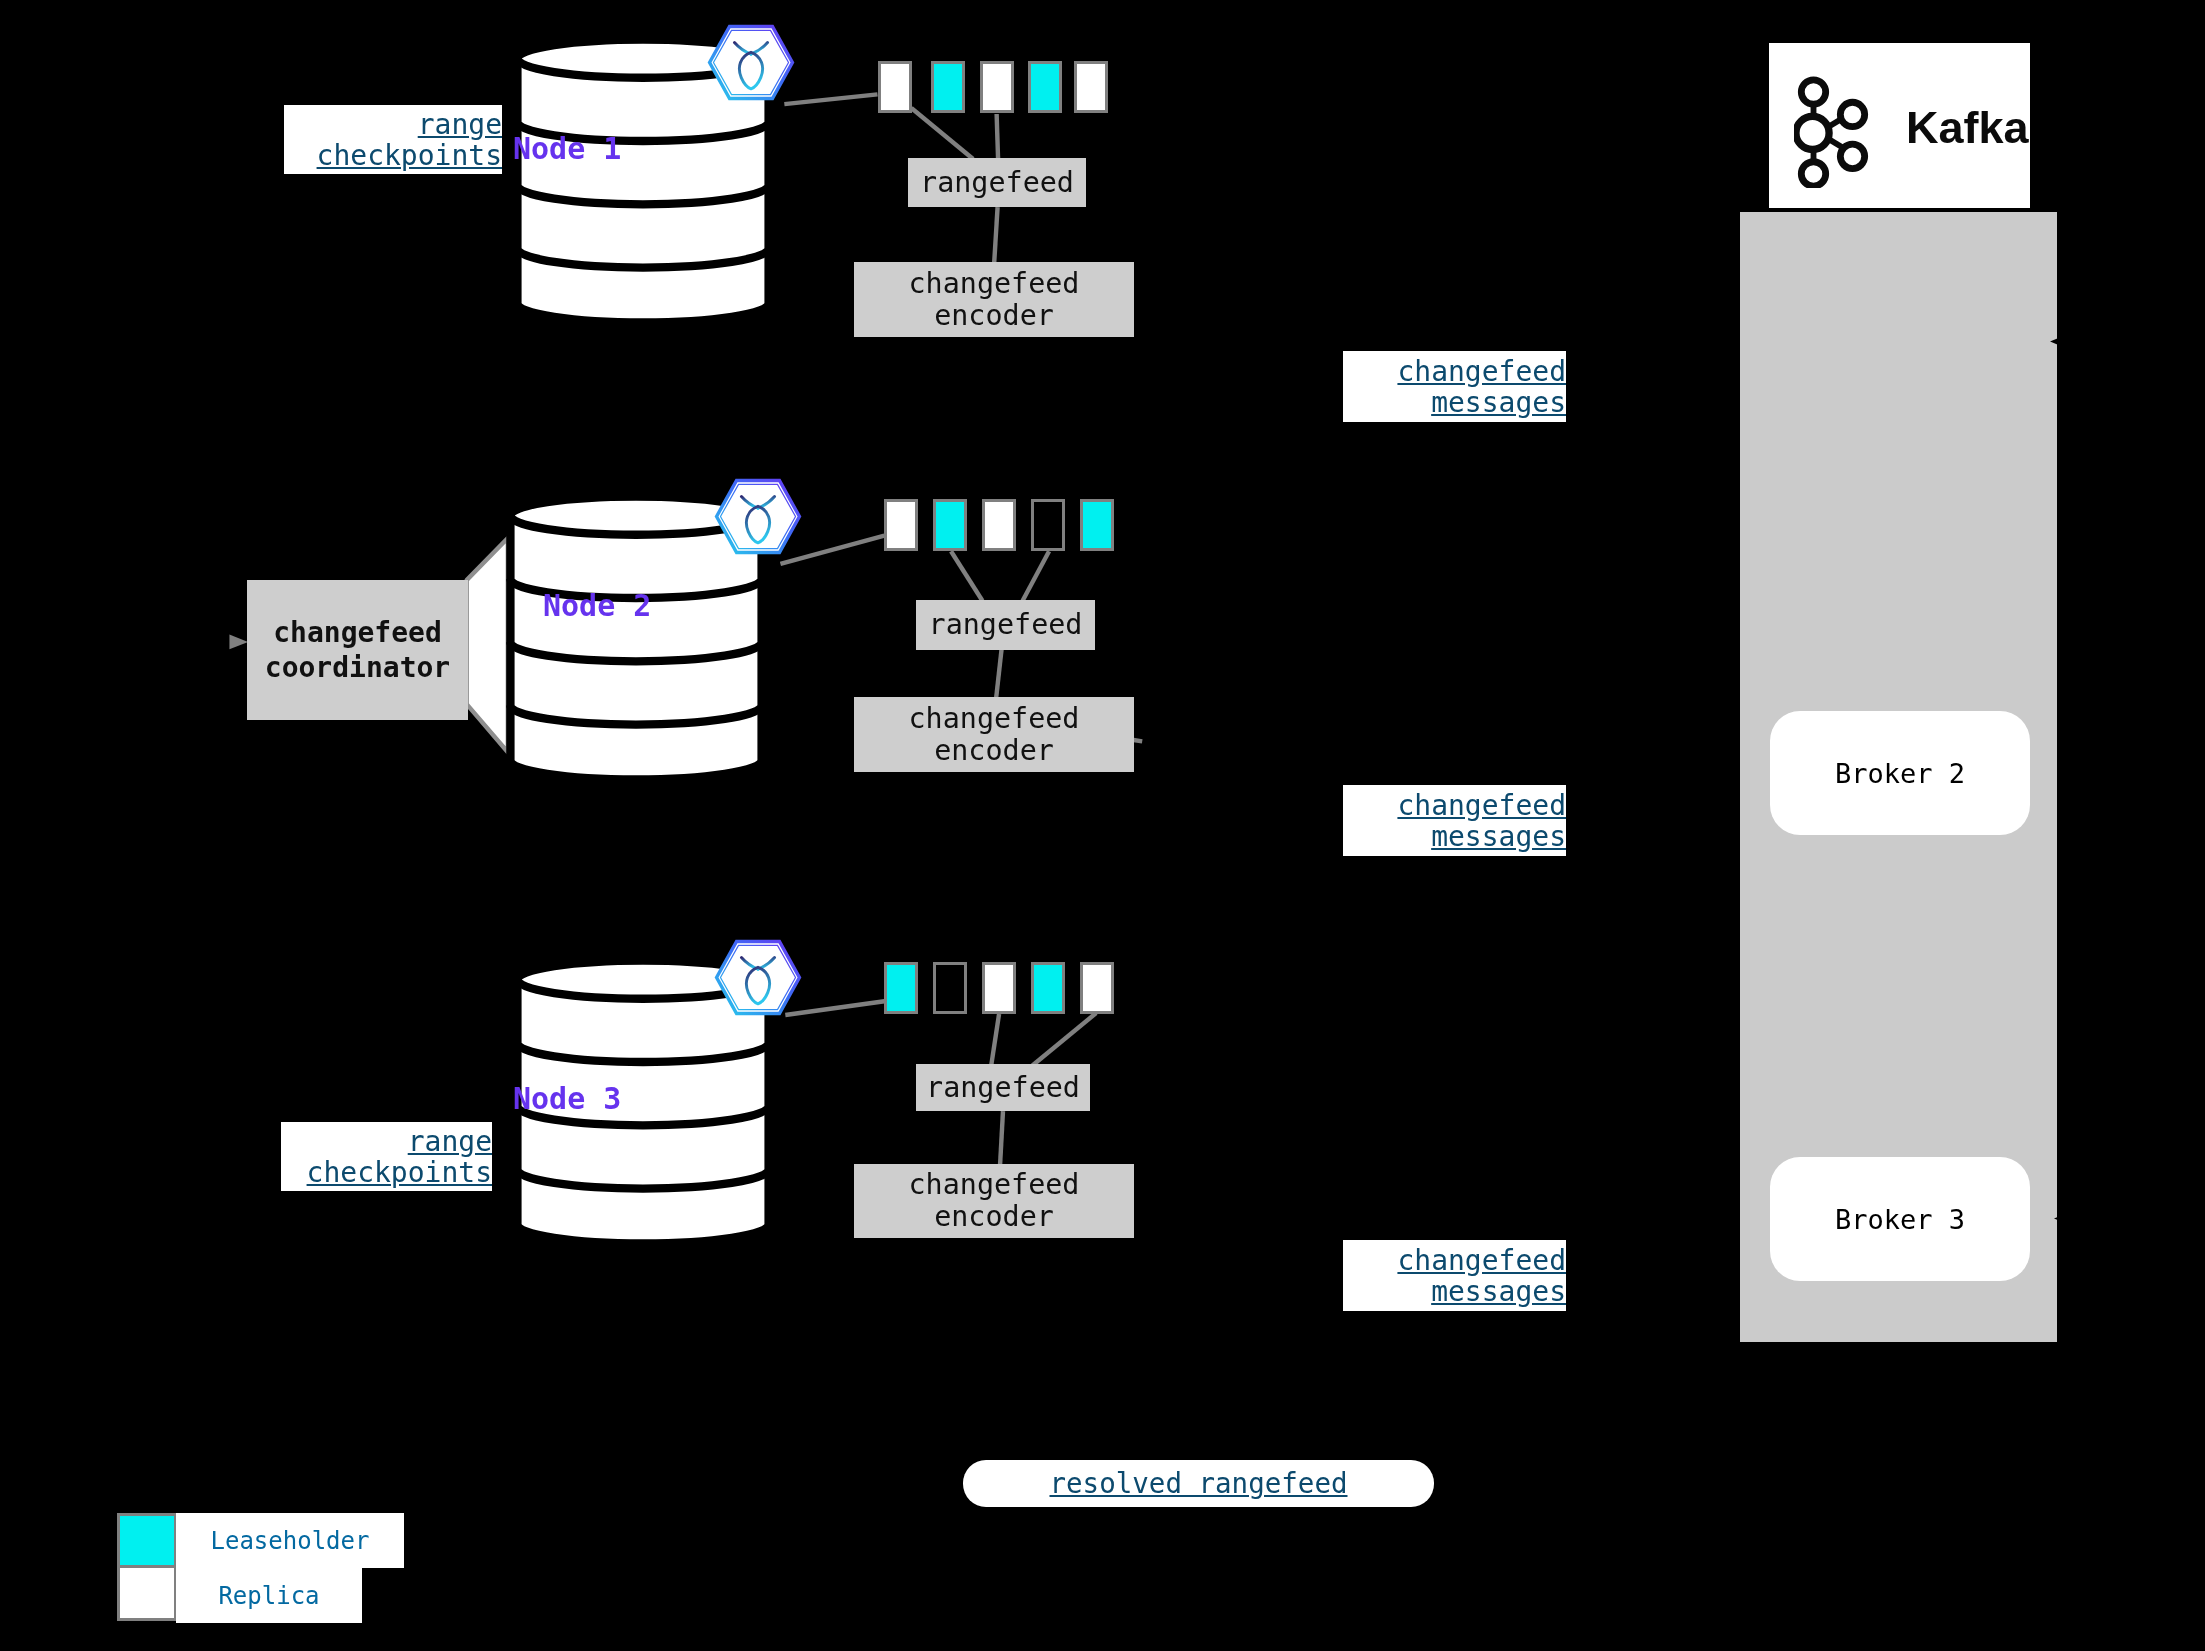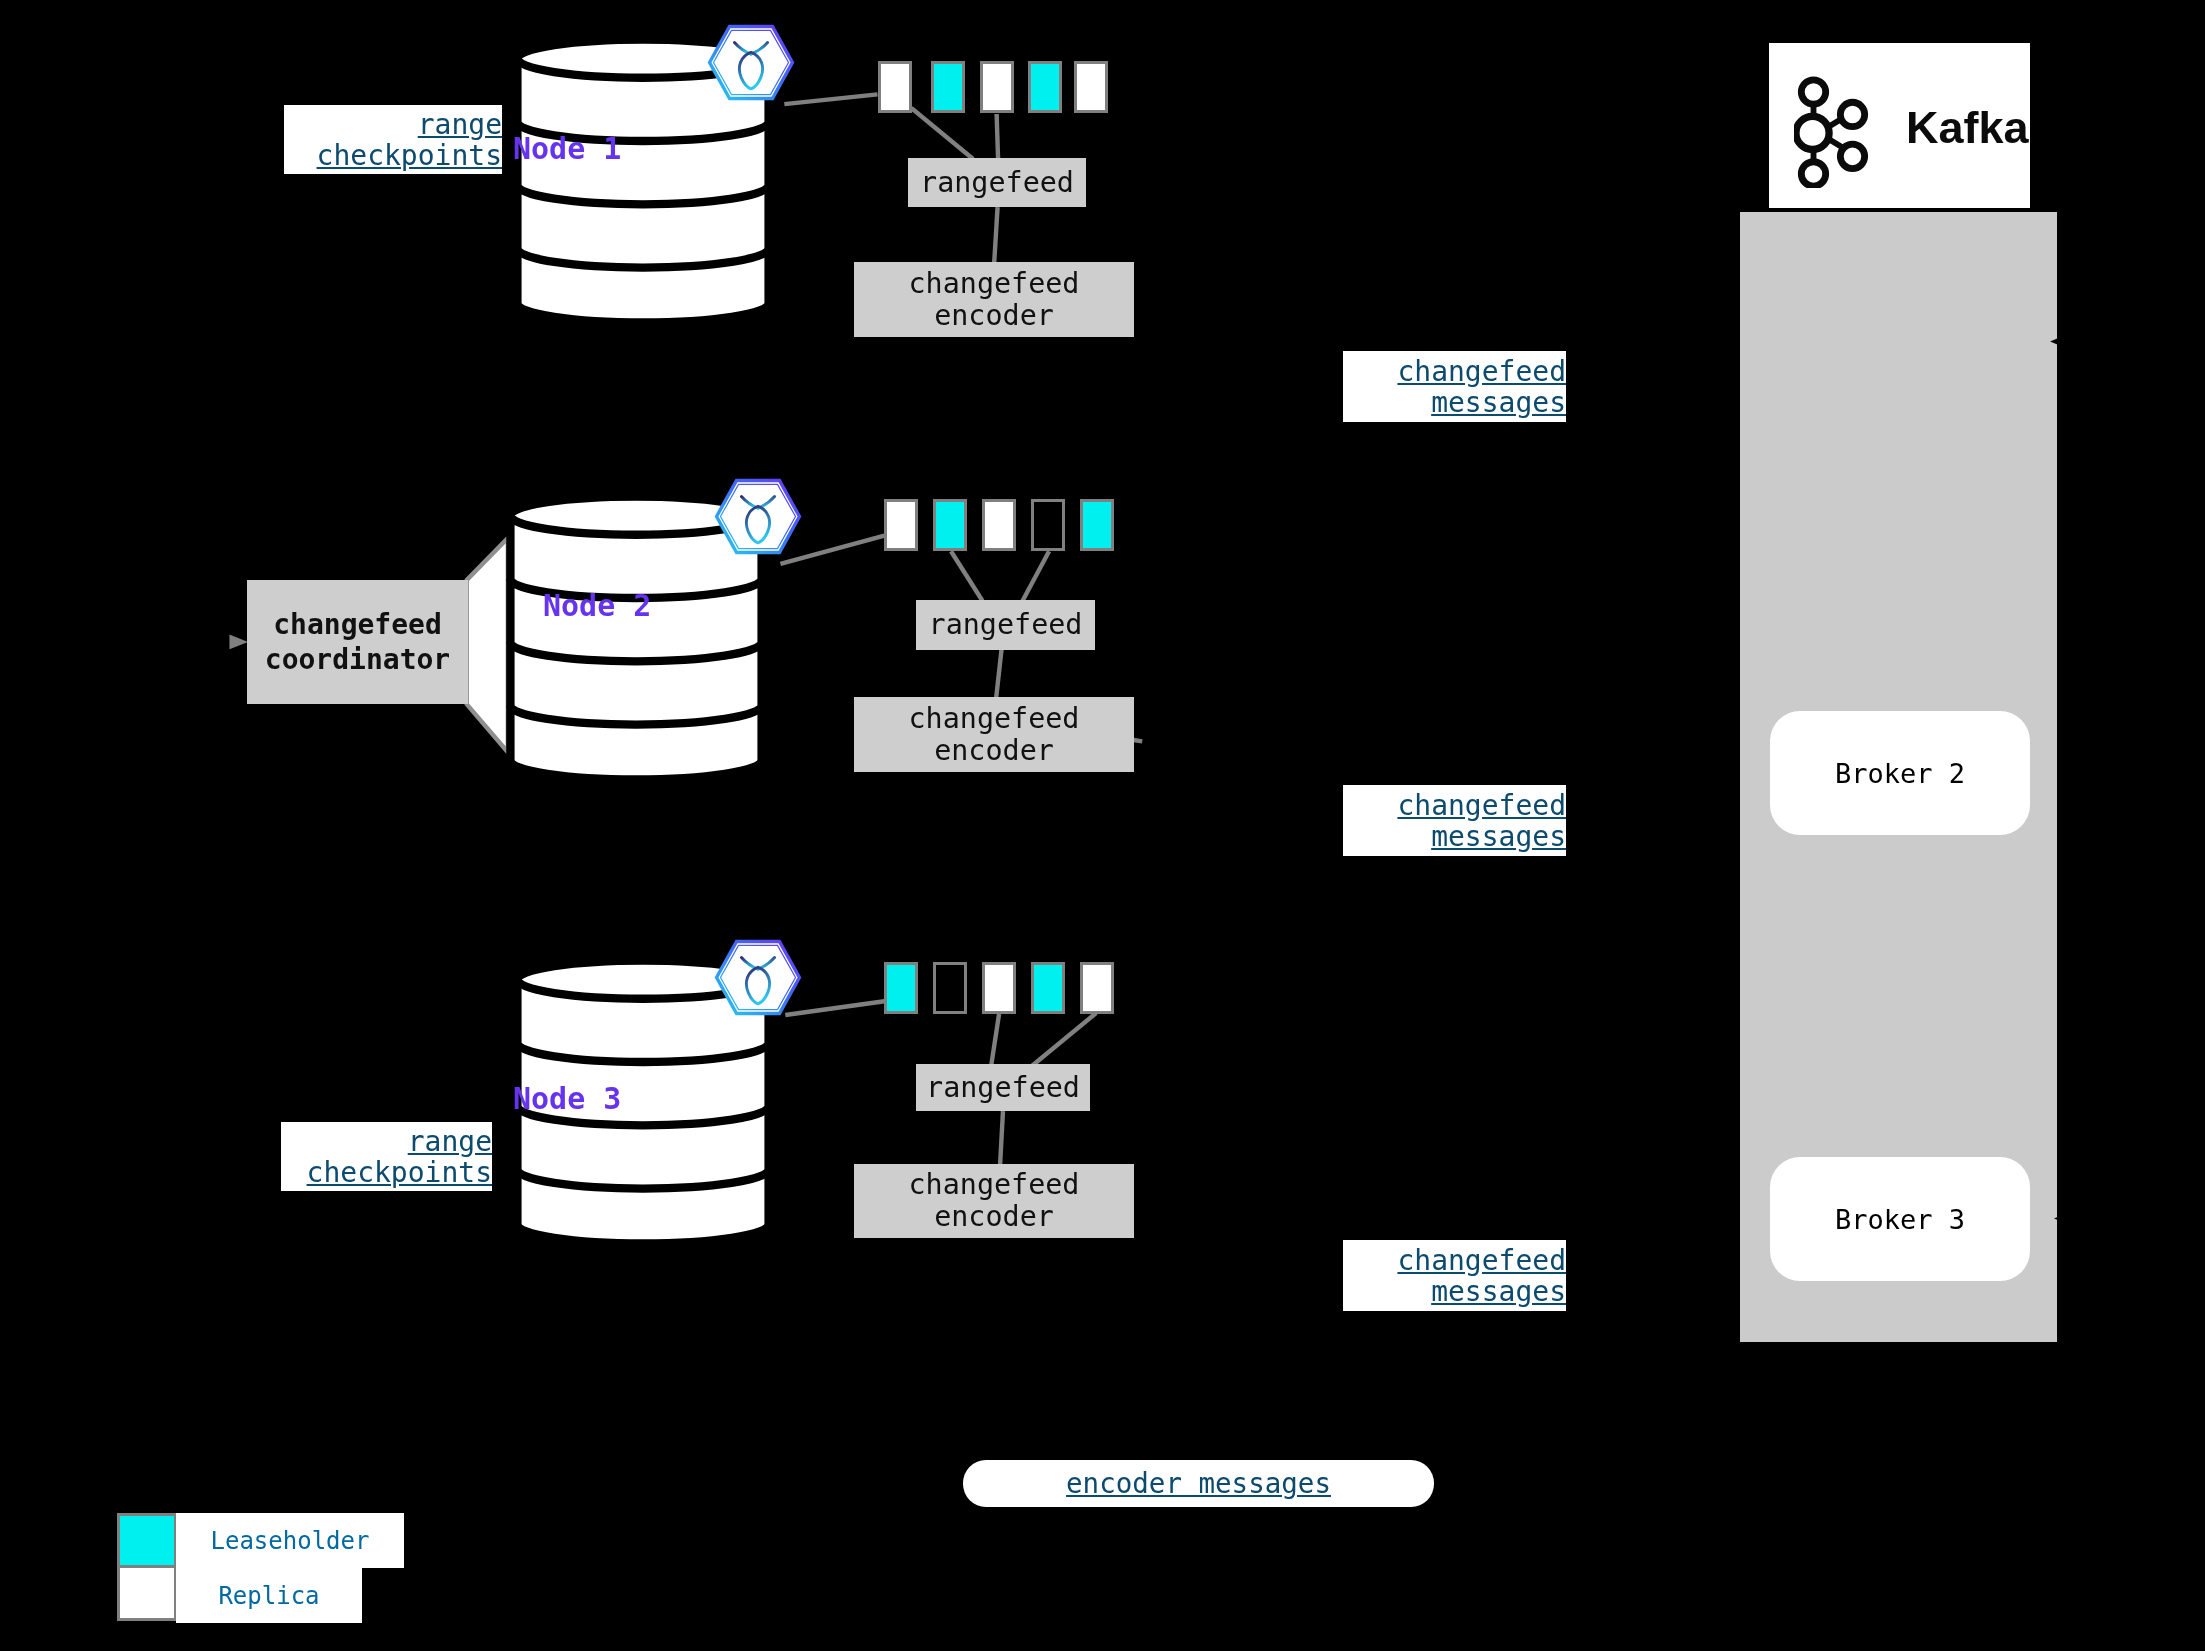--- a/index.html
+++ b/index.html
@@ -182,30 +182,30 @@
 
   <div class="graybox" style="left:908px;top:158px;width:178px;height:49px;">rangefeed</div>
   <div class="graybox" style="left:854px;top:262px;width:280px;height:75px;">changefeed encoder</div>
 
   <div class="graybox" style="left:916px;top:600px;width:179px;height:50px;">rangefeed</div>
   <div class="graybox" style="left:854px;top:697px;width:280px;height:75px;">changefeed encoder</div>
 
   <div class="graybox" style="left:916px;top:1064px;width:174px;height:47px;">rangefeed</div>
   <div class="graybox" style="left:854px;top:1164px;width:280px;height:74px;">changefeed encoder</div>
 
-  <div class="graybox coordinator" style="left:247px;top:580px;width:221px;height:124px;">changefeed coordinator</div>
+  <div class="graybox coordinator" style="left:247px;top:580px;width:221px;height:140px;">changefeed coordinator</div>
 
   <div class="whitebox" style="left:284px;top:105px;width:218px;height:69px;">range checkpoints</div>
   <div class="whitebox" style="left:281px;top:1122px;width:211px;height:69px;">range checkpoints</div>
 
   <div class="whitebox" style="left:1343px;top:351px;width:223px;height:71px;">changefeed messages</div>
   <div class="whitebox" style="left:1343px;top:785px;width:223px;height:71px;">changefeed messages</div>
   <div class="whitebox" style="left:1343px;top:1240px;width:223px;height:71px;">changefeed messages</div>
 
-  <div class="whitebox pill" style="left:963px;top:1460px;width:471px;height:47px;">encoder messages</div>
+  <div class="whitebox pill" style="left:963px;top:1460px;width:471px;height:47px;">resolved rangefeed</div>
 
   <div class="legend-swatch" style="left:117px;top:1513px;background:#00F0F0;"></div>
   <div class="legend-swatch" style="left:117px;top:1565px;background:#FFFFFF;"></div>
   <div class="legend-label" style="left:176px;top:1513px;width:228px;height:55px;">Leaseholder</div>
   <div class="legend-label" style="left:176px;top:1568px;width:186px;height:55px;">Replica</div>
 
   <svg class="overlay" viewBox="0 0 4498 3369">
     <polygon points="4182,696 4244,670 4244,722" fill="#000"></polygon>
     <polygon points="4190,2485 4246,2462 4246,2508" fill="#000"></polygon>
   </svg>

